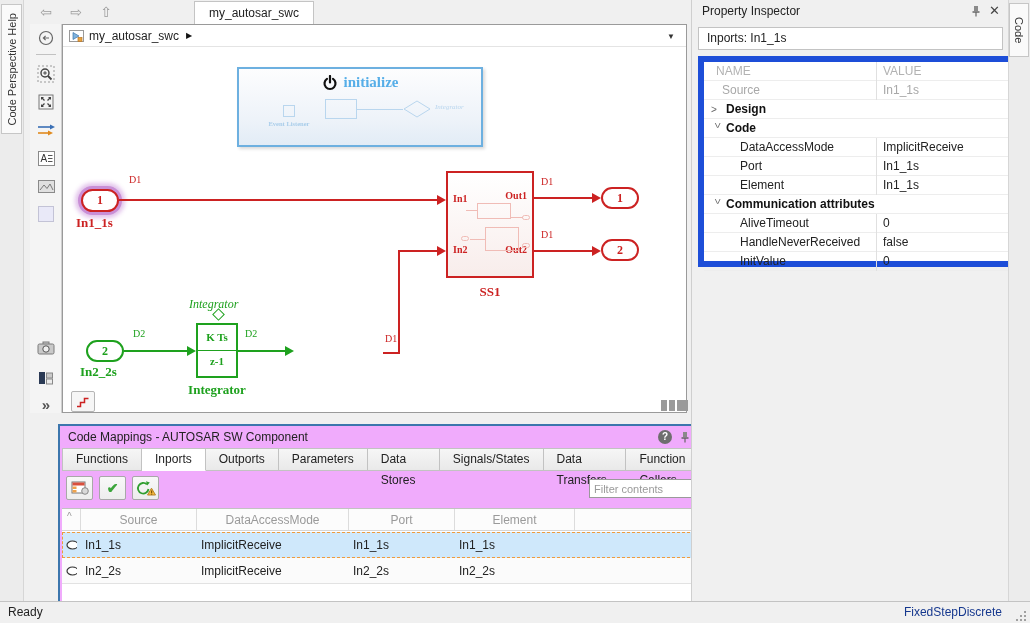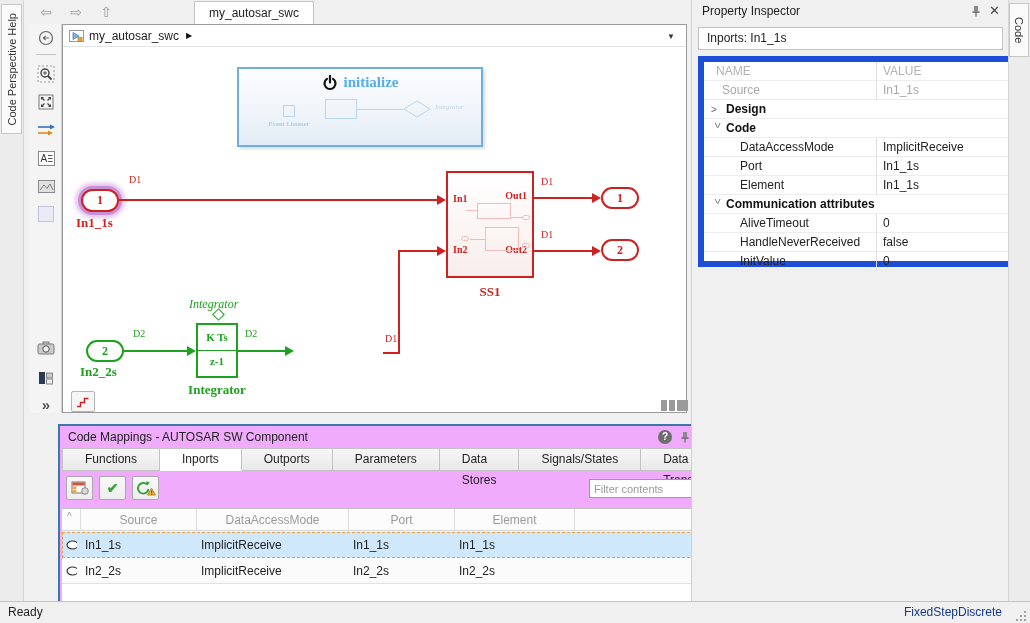--- a/index.html
+++ b/index.html
@@ -86,21 +86,21 @@
   .pane-ind { left:598px; top:353px; display:flex; gap:2px; align-items:flex-end; }
   .pane-ind i { display:block; background:#9a9a9a; }
 
   
   .cmap { left:30px; top:424px; width:659px; height:184px; border:2px solid #3c76ad; background:#f0abfc;margin-left:28px; }
   .cmap-title { left:8px; top:4px; font-size:12px; color:#222; }
   .cmap-icons { right:6px; top:4px; display:flex; gap:8px; align-items:center; }
   .help-circ { width:14px; height:14px; border-radius:50%; background:#6e6e6e; color:#fff; font-size:10px; font-weight:bold; text-align:center; line-height:14px; }
   .close-x { font-size:13px; color:#444; line-height:13px; }
   .cmap-tabs { left:2px; top:22px; height:23px; display:flex; }
-  .cmtab { height:23px; line-height:21px; padding:0 22px; border:1px solid #c2c2c2; border-left:none; background:linear-gradient(#f6f6f6,#e9e9e9); color:#222; }
+  .cmtab { height:23px; line-height:21px; padding:0 13px; border:1px solid #c2c2c2; border-left:none; background:linear-gradient(#f6f6f6,#e9e9e9); color:#222; }
   .cmtab:first-child { border-left:1px solid #c2c2c2; }
   .cmtab.active { background:#fff; border-bottom:1px solid #fff; font-weight:normal; }
   .cmap-toolbar { left:0; top:46px; width:655px; height:32px; }
   .tool-btn { top:4px; width:27px; height:24px; border:1px solid #a8a8a8; background:linear-gradient(#f8f8f8,#ededed); border-radius:2px; display:flex; align-items:center; justify-content:center; }
   .check-glyph { color:#3ba53b; font-size:14px; font-weight:bold; }
   .filter-input { left:529px; top:7px; width:122px; height:19px; border:1px solid #9a9a9a; font-family:"Liberation Sans",sans-serif; font-size:11px; padding:0 4px; color:#222; }
   .filter-input::placeholder { color:#9a9a9a; }
   .cmap-table { left:2px; top:82px; width:653px; height:98px; background:#fff; border-top:1px solid #c2c2c2; }
   .cm-hrow { left:0; top:0; width:653px; height:22px; background:#fcfcfc; border-bottom:1px solid #d5d5d5; color:#9a9a9a; }
   .cm-cell { position:absolute; top:0; height:100%; border-right:1px solid #dcdcdc; display:flex; align-items:center; padding:0 4px; overflow:hidden; }

